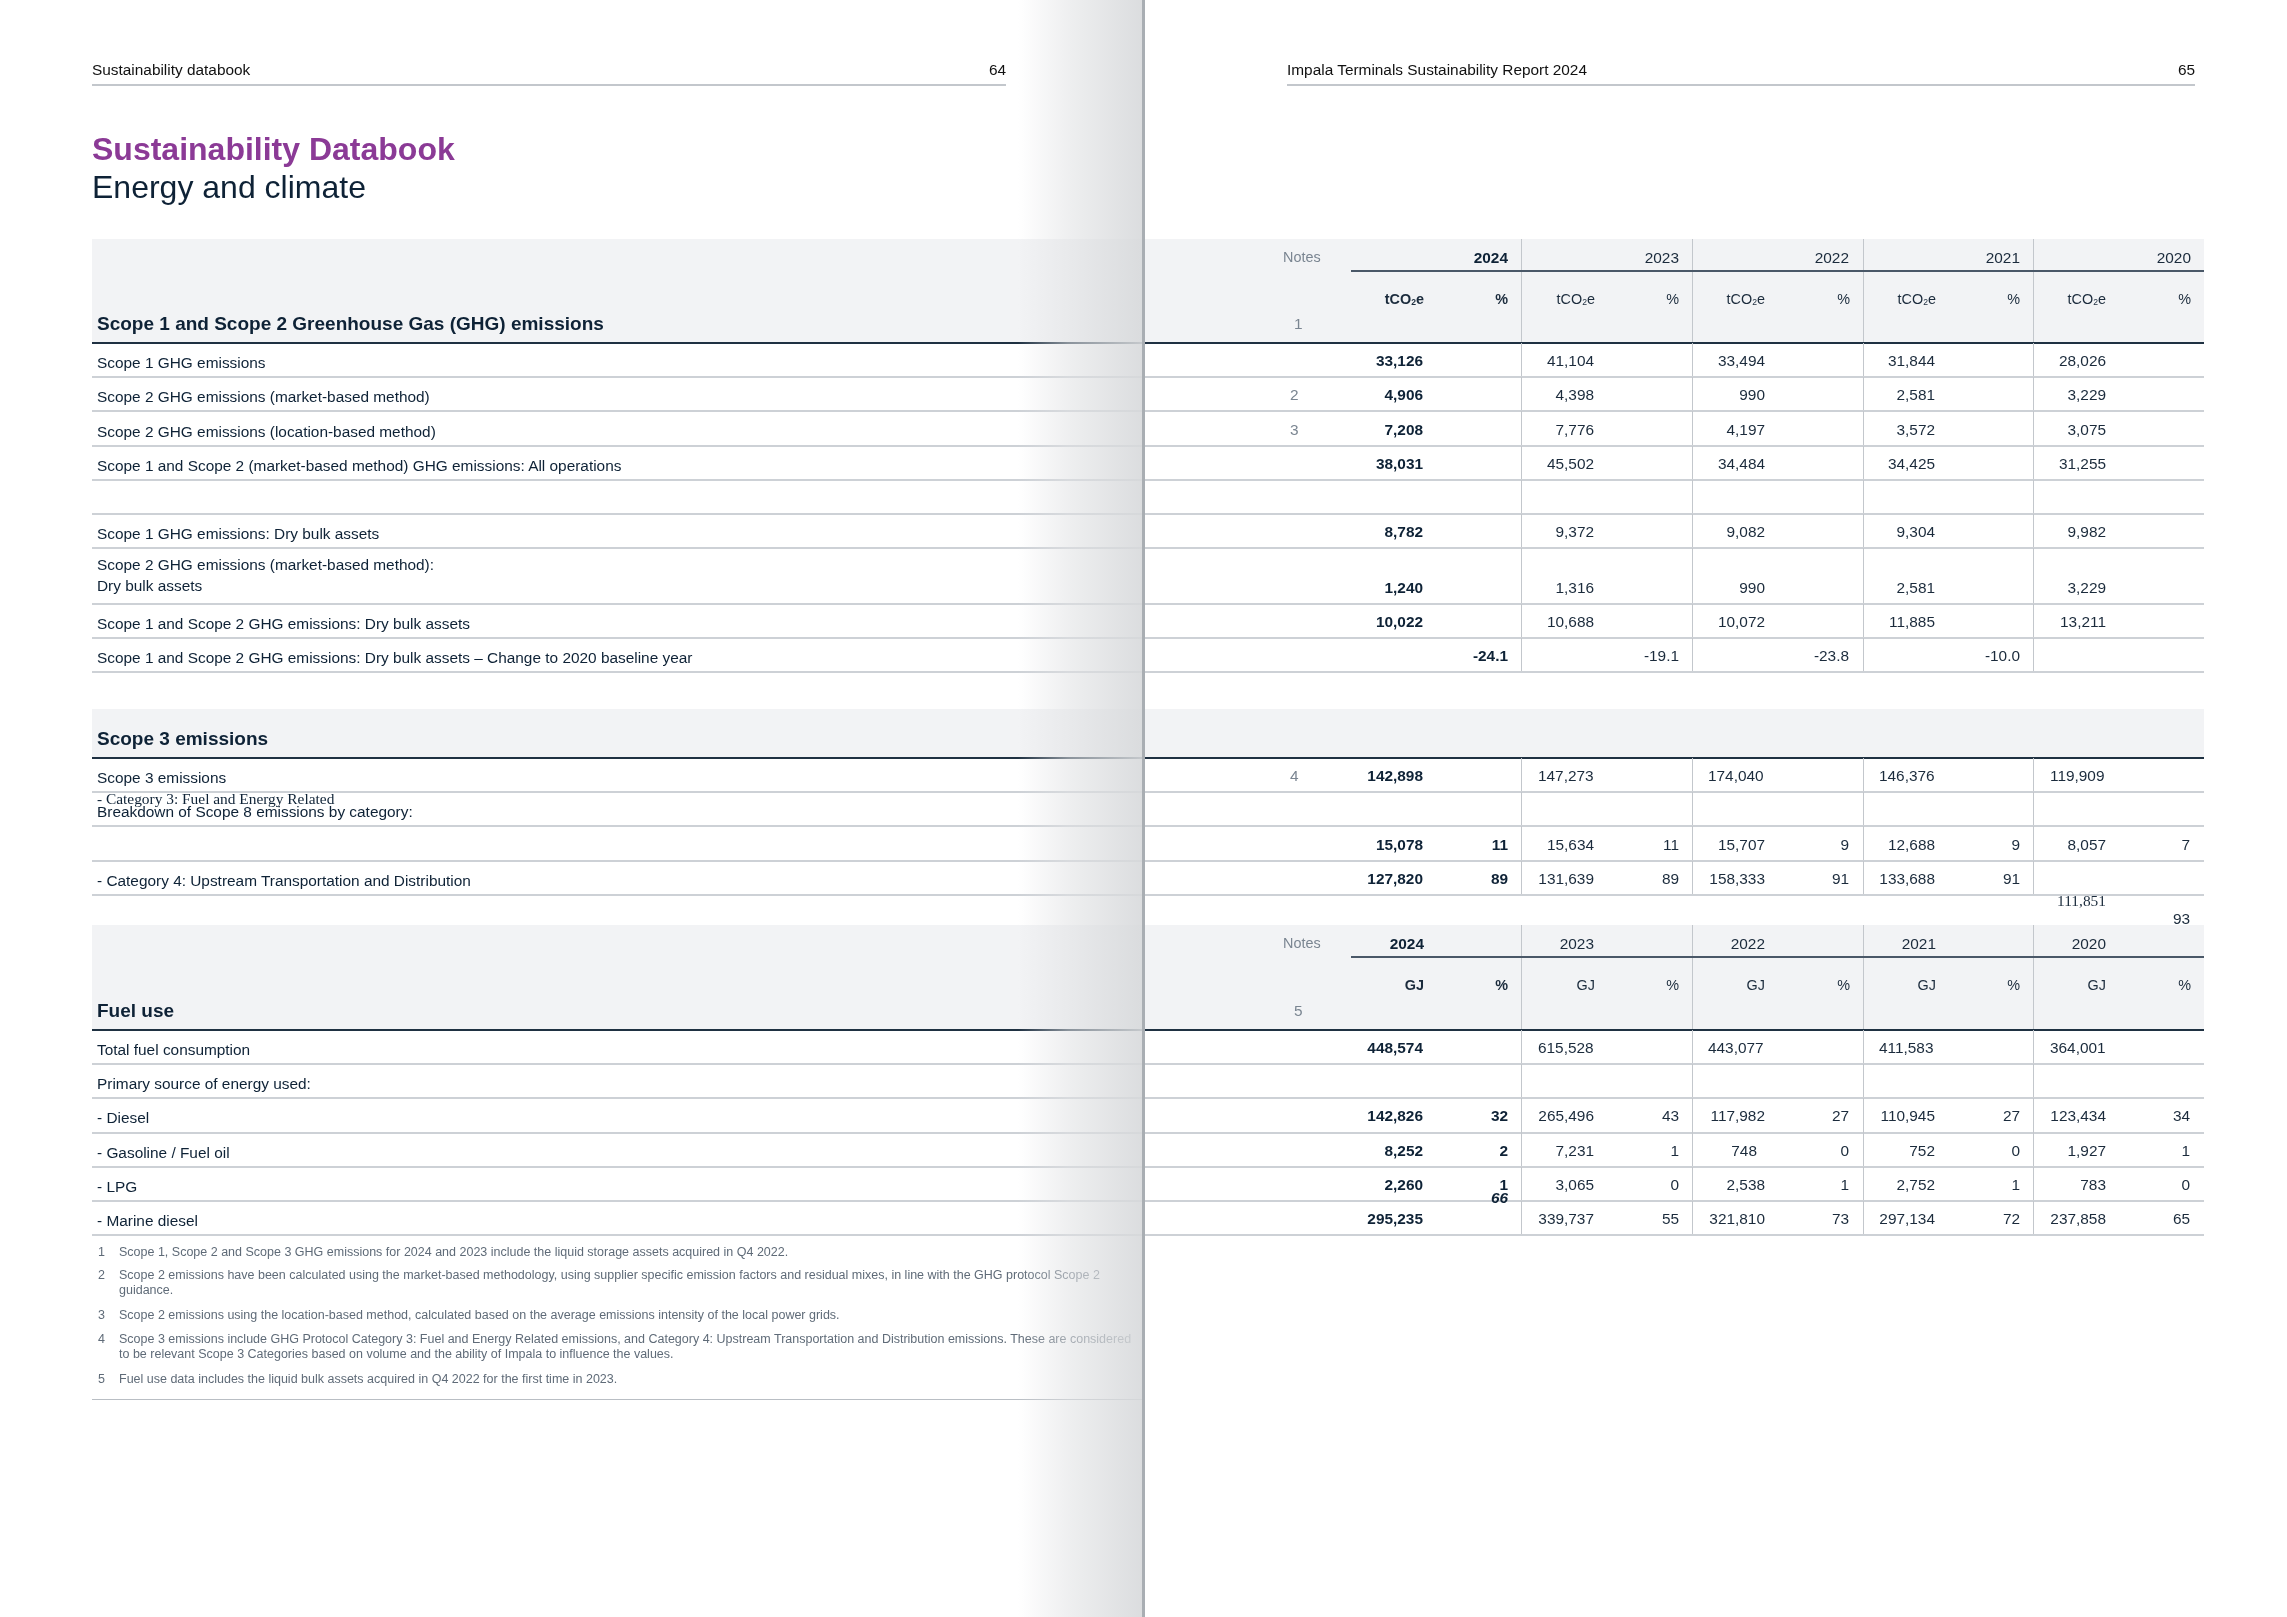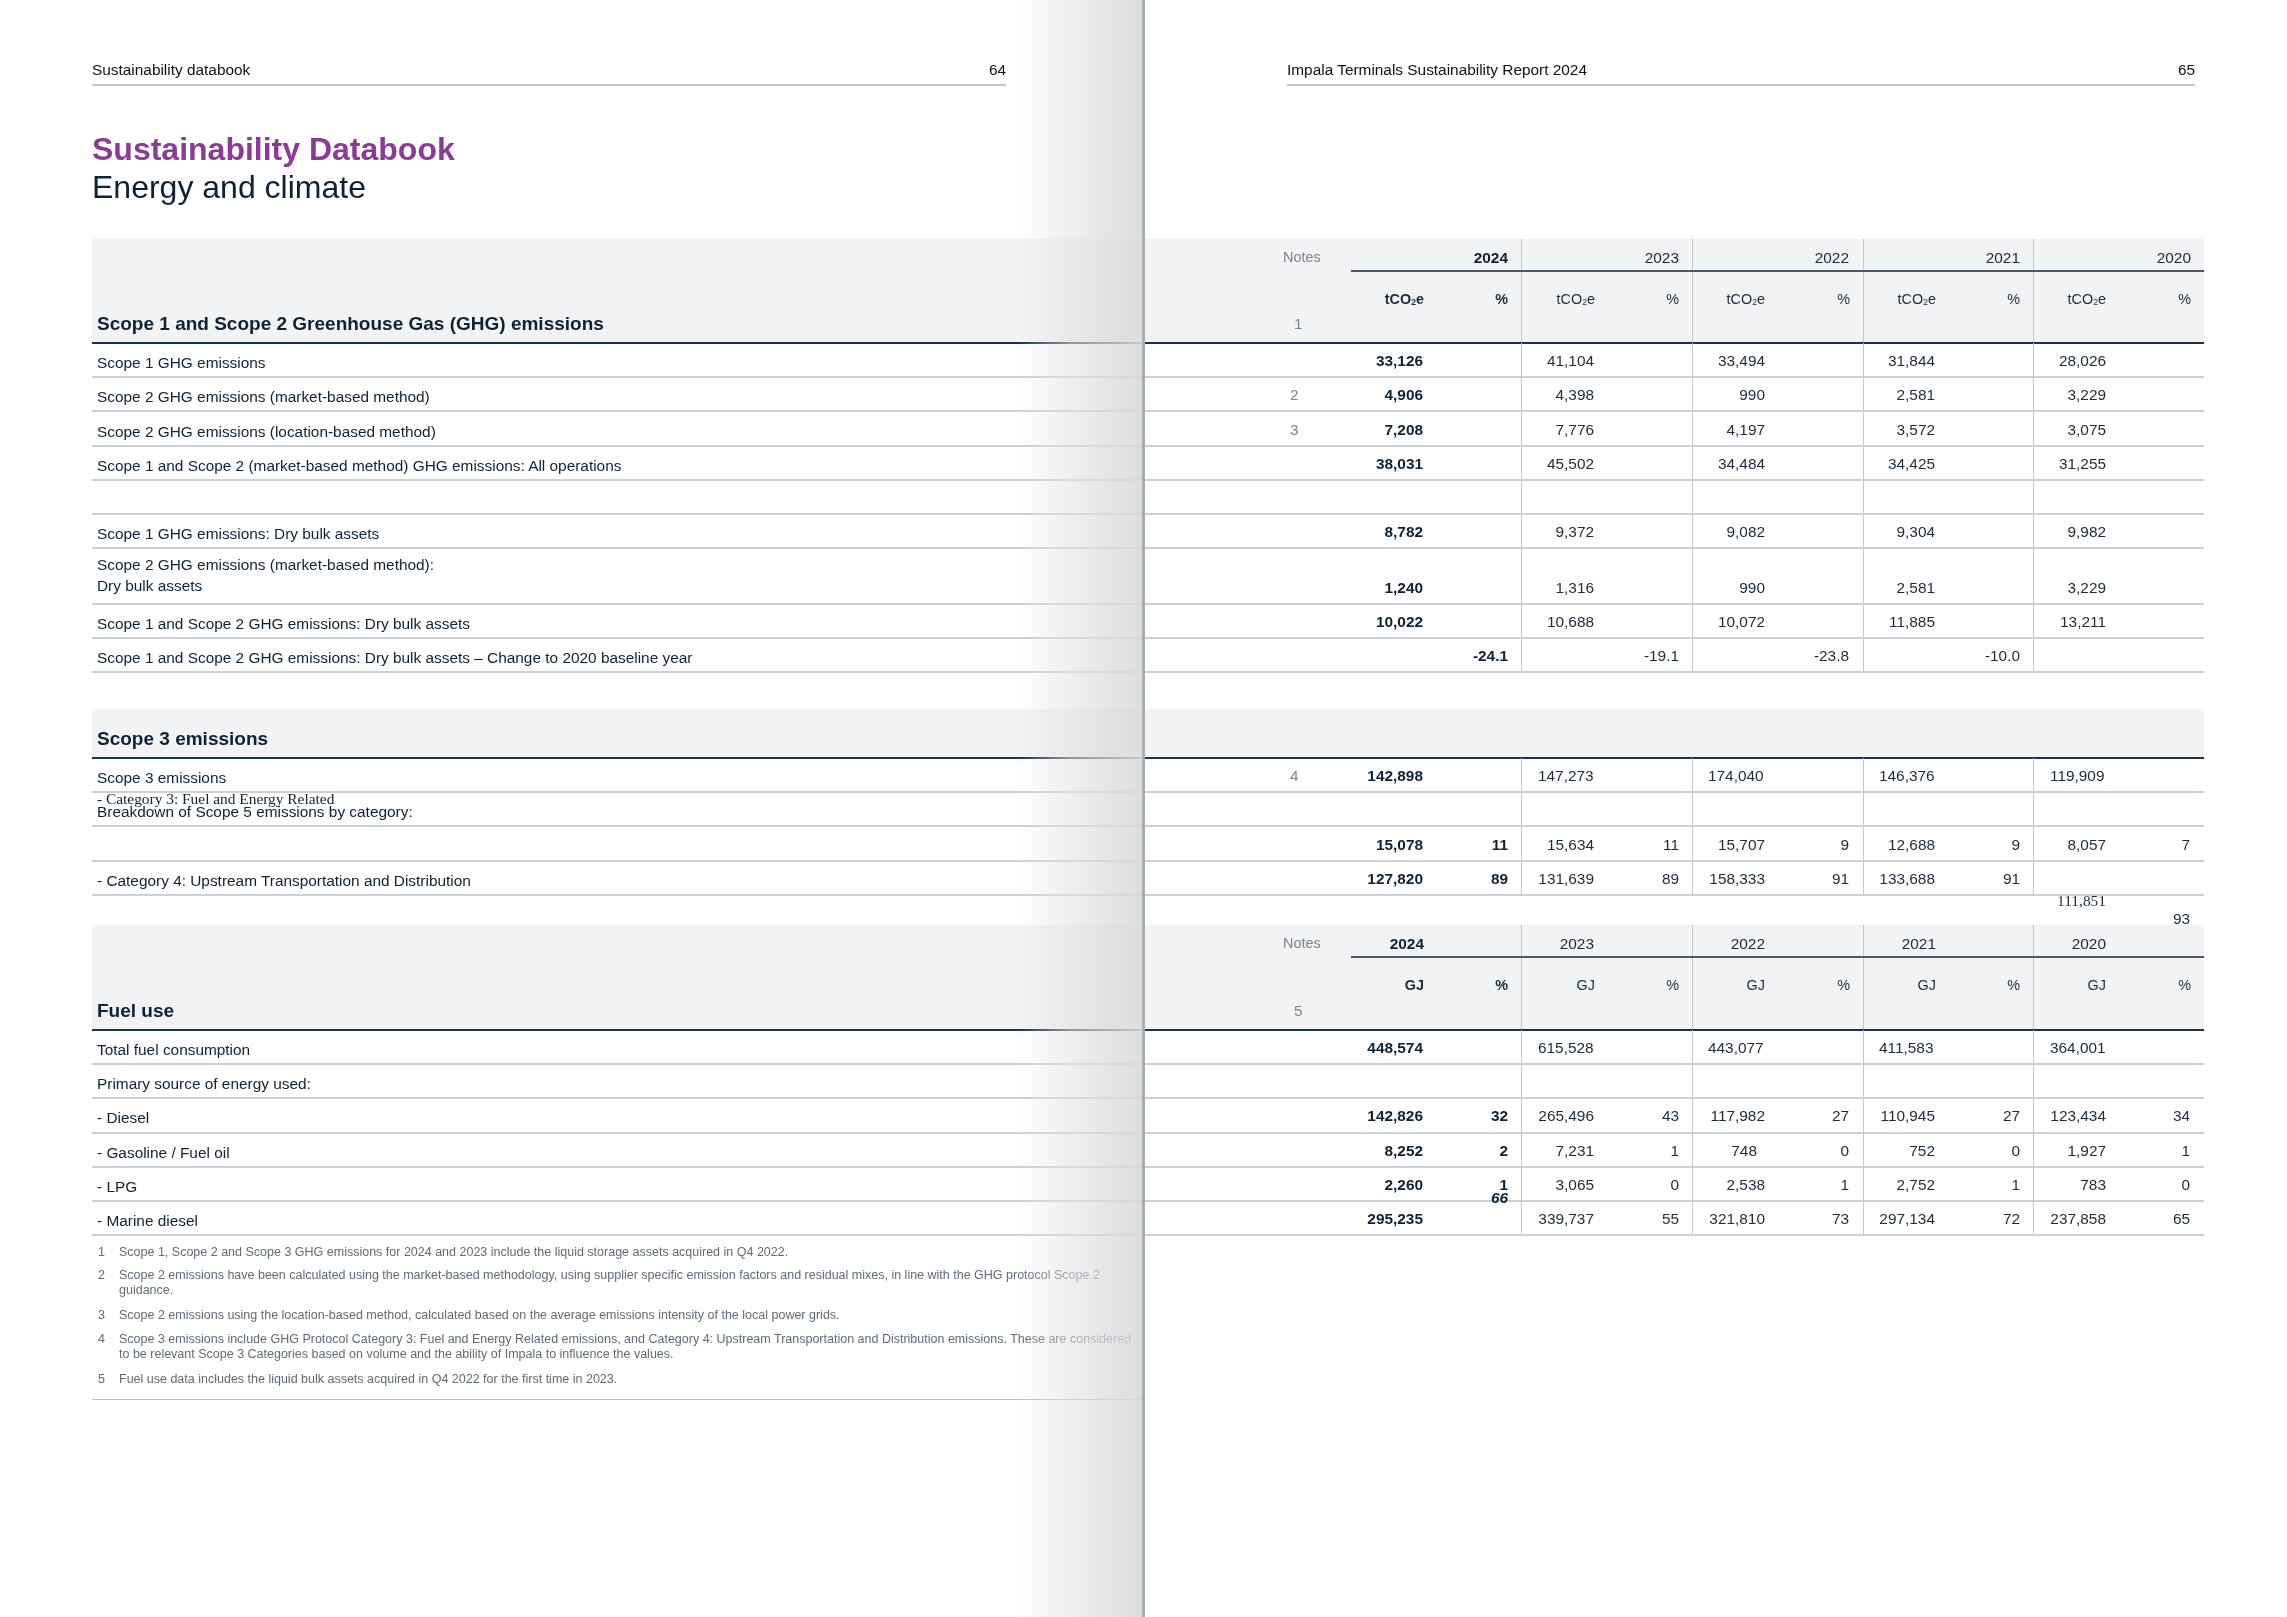--- a/index.html
+++ b/index.html
@@ -190,21 +190,21 @@
     <div class="cell bold" style="left: 1308px; top: 767px; text-align: right;">142,898</div>
     <div class="cell" style="left: 1538px; top: 767px; text-align: left;">147,273</div>
     <div class="vline" style="left: 1521px; top: 758px; height: 34px;"></div>
     <div class="cell" style="left: 1708px; top: 767px; text-align: left;">174,040</div>
     <div class="vline" style="left: 1692px; top: 758px; height: 34px;"></div>
     <div class="cell" style="left: 1879px; top: 767px; text-align: left;">146,376</div>
     <div class="vline" style="left: 1863px; top: 758px; height: 34px;"></div>
     <div class="cell" style="left: 2050px; top: 767px; text-align: left;">119,909</div>
     <div class="vline" style="left: 2033px; top: 758px; height: 34px;"></div>
     <div class="row-rule" style="top: 791px;"></div>
-    <div class="row-label" style="top: 801px; white-space: pre-line;">Breakdown of Scope 5 emissions by category:</div>
+    <div class="row-label" style="top: 801px; white-space: pre-line;">Breakdown of Scope 8 emissions by category:</div>
     <div class="vline" style="left: 1521px; top: 792px; height: 34px;"></div>
     <div class="vline" style="left: 1692px; top: 792px; height: 34px;"></div>
     <div class="vline" style="left: 1863px; top: 792px; height: 34px;"></div>
     <div class="vline" style="left: 2033px; top: 792px; height: 34px;"></div>
     <div class="row-rule" style="top: 825px;"></div>
     <div class="row-label" style="top: 788px; white-space: pre-line; font-family: Liberation Serif, serif;">- Category 3: Fuel and Energy Related</div>
     <div class="cell bold" style="left: 1308px; top: 836px;">15,078</div>
     <div class="cell bold" style="left: 1393px; top: 836px;">11</div>
     <div class="cell" style="left: 1479px; top: 836px;">15,634</div>
     <div class="cell" style="left: 1564px; top: 836px;">11</div>

